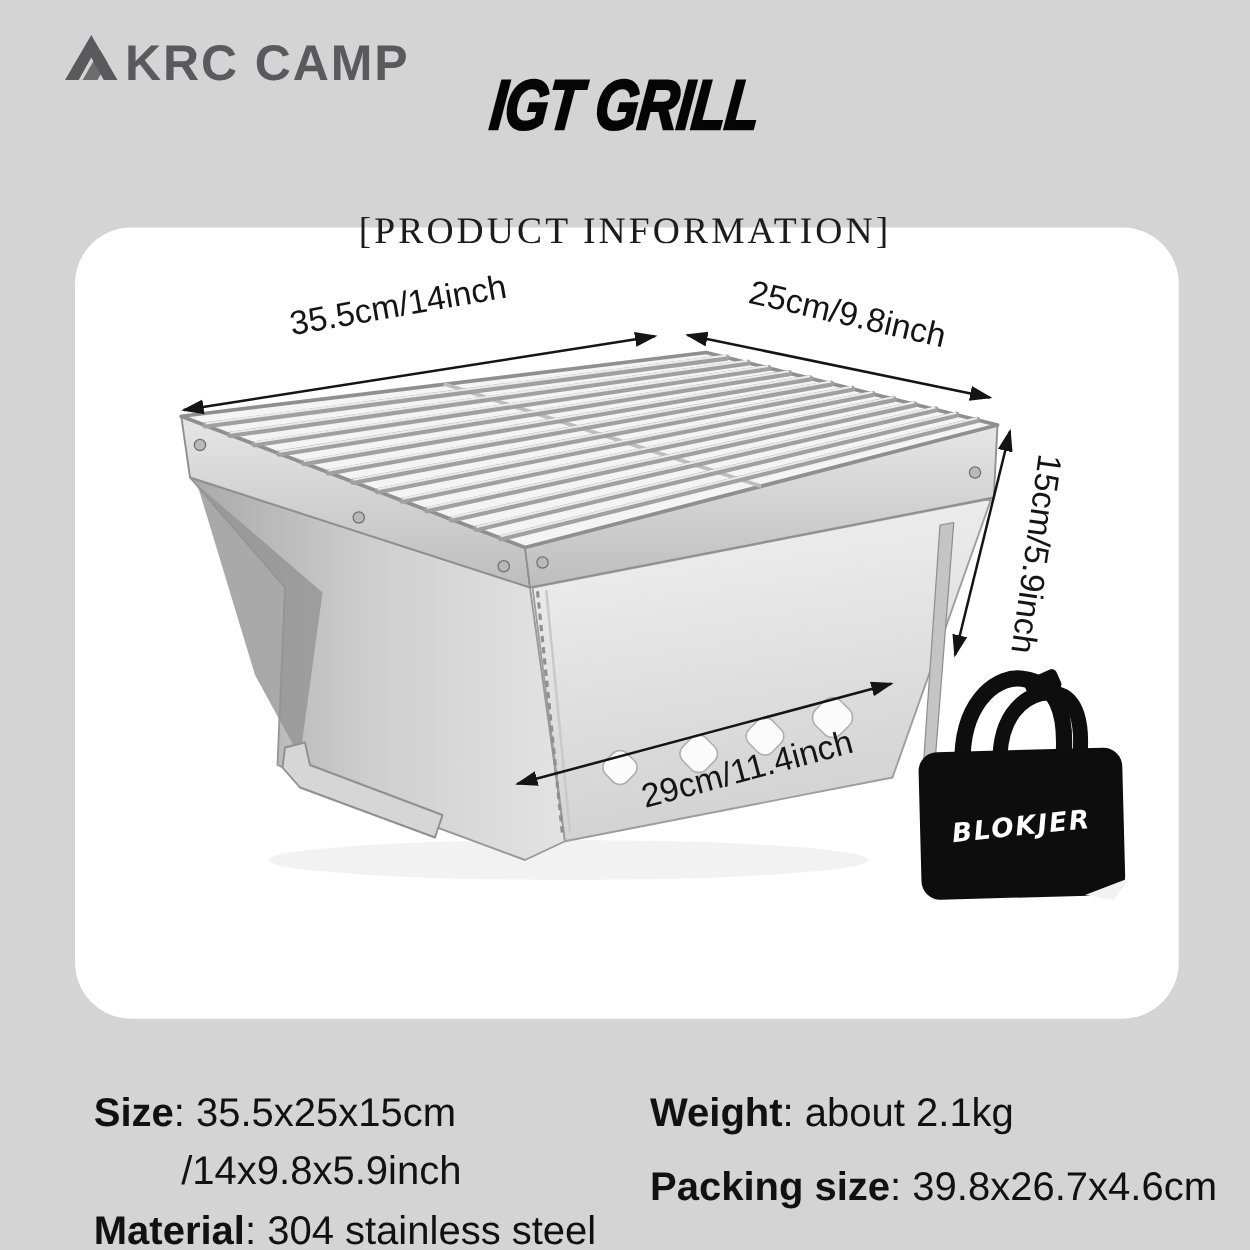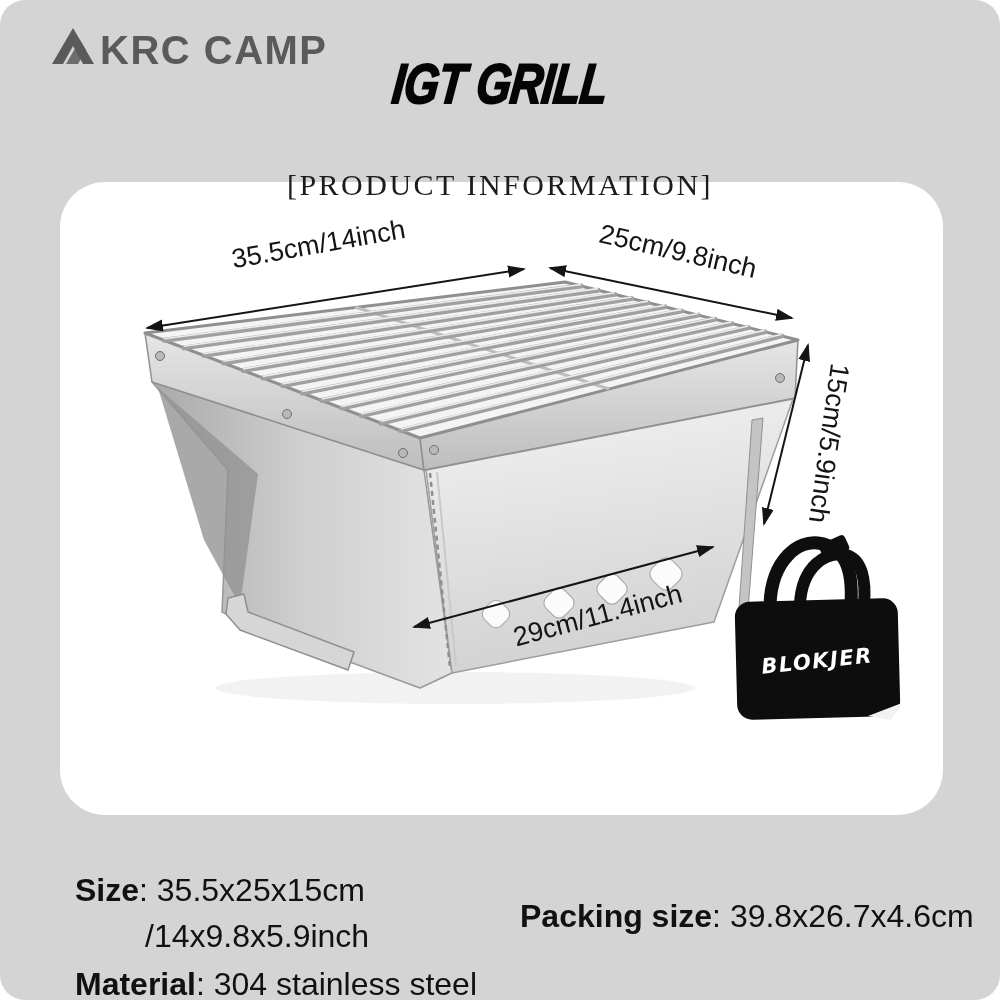--- a/index.html
+++ b/index.html
@@ -1,21 +1,20 @@
 <!DOCTYPE html>
 <html><head>
 <meta charset="utf-8">
 <style>
   html,body{margin:0;padding:0;}
   #stage{
     position:relative;width:1000px;height:1000px;overflow:hidden;
     background:#d4d4d4;
     font-family:"Liberation Sans", sans-serif;
     color:#141414;
-    border-radius:25px;
   }
   
   .logo{position:absolute;left:46px;top:20px;width:300px;height:56px;z-index:4;}
   .page-title{
     position:absolute;left:0;top:52px;width:1000px;height:64px;z-index:4;
     text-align:center;line-height:64px;font-size:56px;font-weight:bold;font-style:italic;
     color:#050505;-webkit-text-stroke:2px #050505;letter-spacing:-1px;
   }
   .page-title>span{display:inline-block;transform:skewX(-6deg) scaleX(.8);transform-origin:center;}
   .page-subtitle{
@@ -195,17 +194,20 @@
 
   <div class="spec" style="left:75px;top:842px;">
     <b>Size</b><span>: 35.5x25x15cm</span>
   </div>
   <div class="spec" style="left:145px;top:888px;">
     <span>/14x9.8x5.9inch</span>
   </div>
   <div class="spec" style="left:75px;top:936px;">
     <b>Material</b><span>: 304 stainless steel</span>
   </div>
-  <div class="spec" style="left:520px;top:868px;text-align:right;">
+  <div class="spec" style="left:520px;top:842px;">
+    <b>Weight</b><span>: about 2.1kg</span>
+  </div>
+  <div class="spec" style="left:520px;top:901px;text-align:right;">
     <b>Packing size</b><span>: 39.8x26.7x4.6cm</span>
   </div>
 
 </div>
 
 </body></html>

